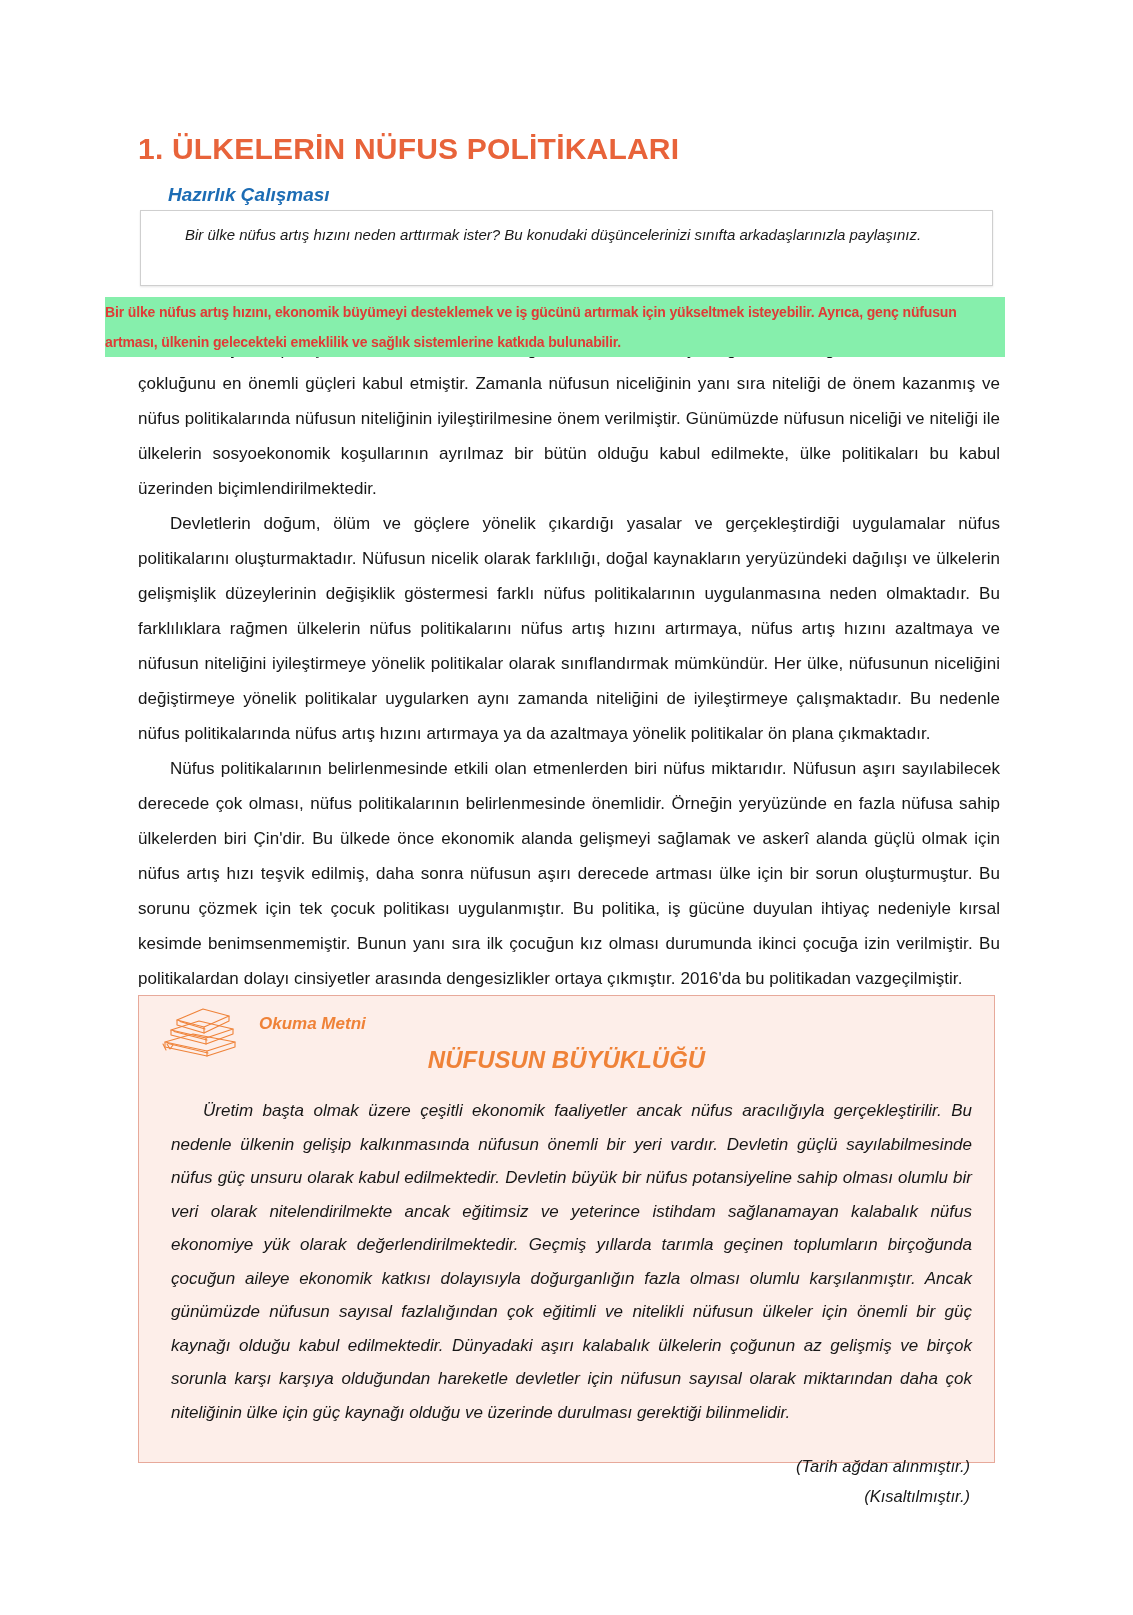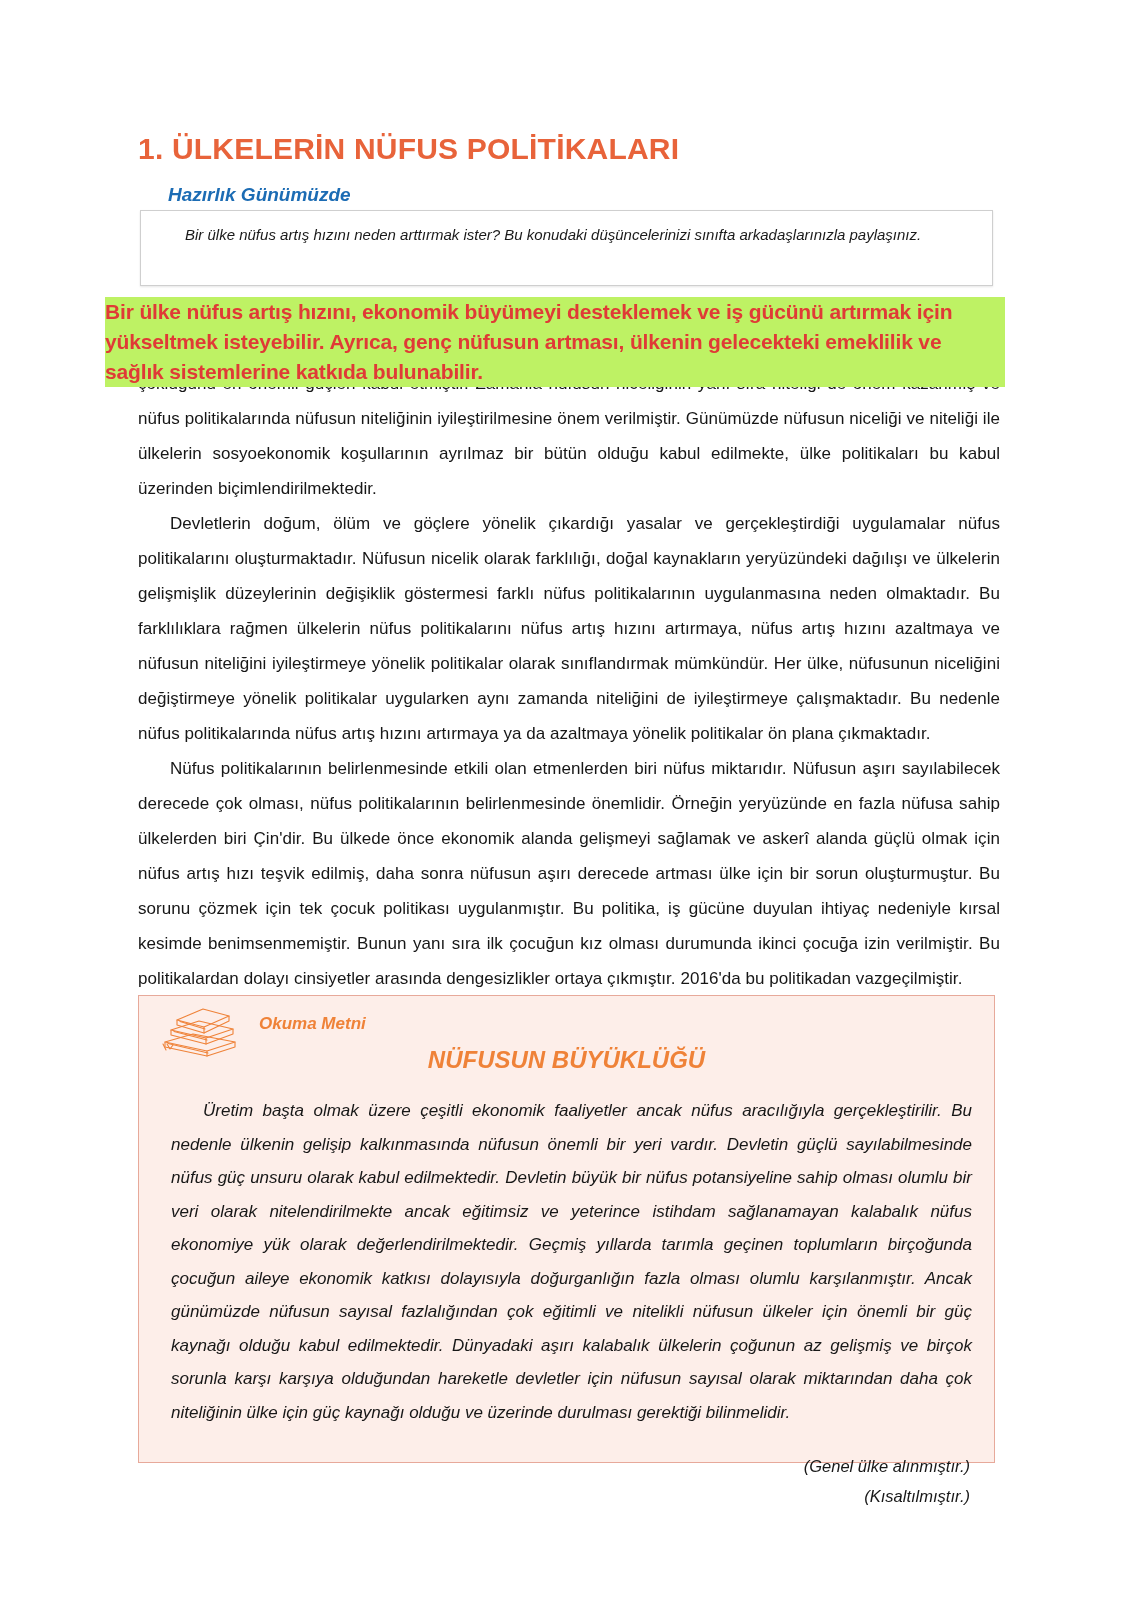--- a/index.html
+++ b/index.html
@@ -71,22 +71,22 @@
     text-align: justify;
     text-indent: 22px;
   }
 
   
   .answer-block {
     position: absolute;
     left: 105px;
     top: 285px;
     width: 900px;
-    background: #bef264;
-    font-size: 21px;
+    background: #86efac;
+    font-size: 14px;
     font-weight: bold;
     line-height: 30px;
     color: #e03a36;
     letter-spacing: -0.15px;
     z-index: 5;
   }
 
   
   .body-col {
     position: absolute;
@@ -195,21 +195,21 @@
     color: #1a1a1a;
   }
 </style>
 </head>
 <body>
 
 <div class="page">
 
   <h1 class="chapter-title">1. ÜLKELERİN NÜFUS POLİTİKALARI</h1>
 
-  <div class="prep-label">Hazırlık Günümüzde</div>
+  <div class="prep-label">Hazırlık Çalışması</div>
 
   <div class="prep-box">
     <div class="prep-text">Bir ülke nüfus artış hızını neden arttırmak ister? Bu konudaki düşüncelerinizi sınıfta arkadaşlarınızla paylaşınız.</div>
   </div>
 
   <div class="body-col">
     <div class="occluded-line">
       <span>Tarih boyunca pek çok devlet, nüfusunun fazlalığını ve ordusunun büyüklüğünü, askerî gücünün</span>
     </div>
     <p class="para tight">çokluğunu en önemli güçleri kabul etmiştir. Zamanla nüfusun niceliğinin yanı sıra niteliği de önem kazanmış ve nüfus politikalarında nüfusun niteliğinin iyileştirilmesine önem verilmiştir. Günümüzde nüfusun niceliği ve niteliği ile ülkelerin sosyoekonomik koşullarının ayrılmaz bir bütün olduğu kabul edilmekte, ülke politikaları bu kabul üzerinden biçimlendirilmektedir.</p>
@@ -245,18 +245,18 @@
           </g>
         </svg>
       </div>
       <div class="reading-label">Okuma Metni</div>
     </div>
 
     <h2 class="reading-title">NÜFUSUN BÜYÜKLÜĞÜ</h2>
 
     <div class="reading-body">Üretim başta olmak üzere çeşitli ekonomik faaliyetler ancak nüfus aracılığıyla gerçekleştirilir. Bu nedenle ülkenin gelişip kalkınmasında nüfusun önemli bir yeri vardır. Devletin güçlü sayılabilmesinde nüfus güç unsuru olarak kabul edilmektedir. Devletin büyük bir nüfus potansiyeline sahip olması olumlu bir veri olarak nitelendirilmekte ancak eğitimsiz ve yeterince istihdam sağlanamayan kalabalık nüfus ekonomiye yük olarak değerlendirilmektedir. Geçmiş yıllarda tarımla geçinen toplumların birçoğunda çocuğun aileye ekonomik katkısı dolayısıyla doğurganlığın fazla olması olumlu karşılanmıştır. Ancak günümüzde nüfusun sayısal fazlalığından çok eğitimli ve nitelikli nüfusun ülkeler için önemli bir güç kaynağı olduğu kabul edilmektedir. Dünyadaki aşırı kalabalık ülkelerin çoğunun az gelişmiş ve birçok sorunla karşı karşıya olduğundan hareketle devletler için nüfusun sayısal olarak miktarından daha çok niteliğinin ülke için güç kaynağı olduğu ve üzerinde durulması gerektiği bilinmelidir.</div>
 
-    <div class="reading-credit credit-1">(Genel ülke alınmıştır.)</div>
+    <div class="reading-credit credit-1">(Tarih ağdan alınmıştır.)</div>
     <div class="reading-credit">(Kısaltılmıştır.)</div>
   </div>
 
 
 </div>
 
 </body></html>

